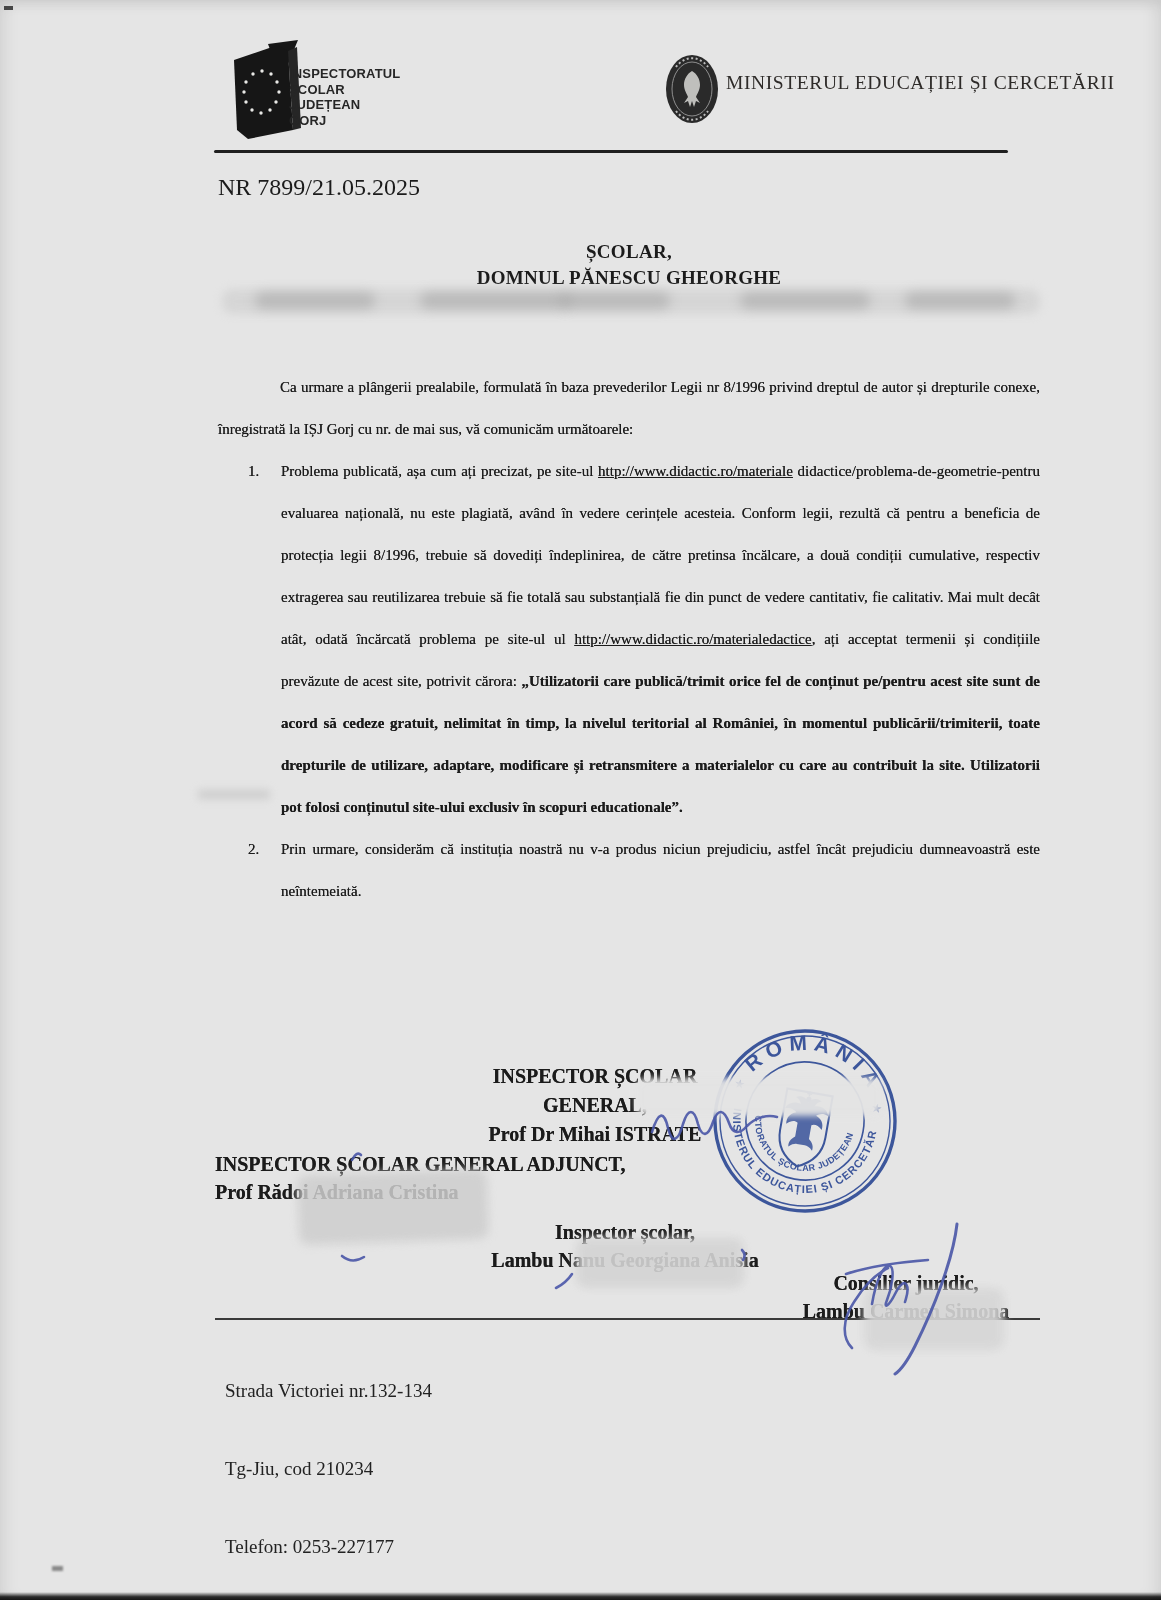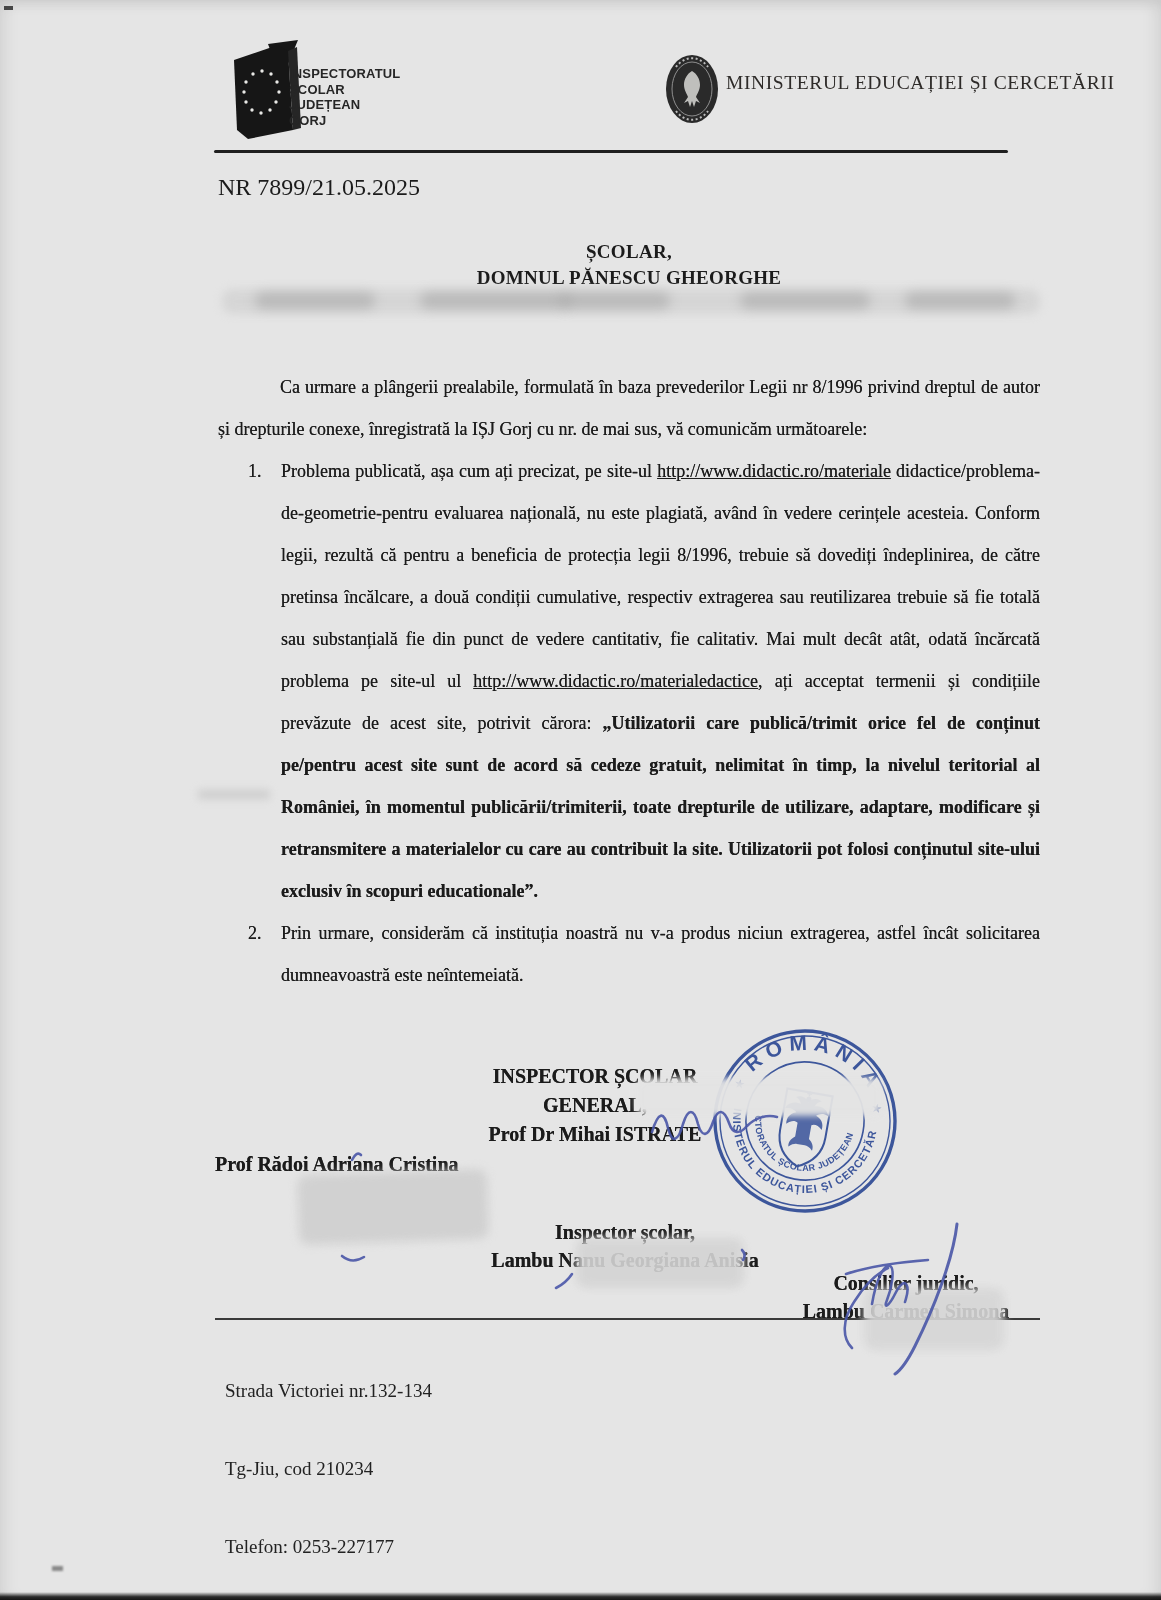--- a/index.html
+++ b/index.html
@@ -17,21 +17,21 @@
   .seal-svg{left:664px; top:53px; width:56px; height:72px; z-index:1;}
   .ministry-name{left:726px; top:72px; z-index:1; font-size:19.5px; letter-spacing:.6px;
     color:#2e2b29; font-weight:500;}
   .header-rule{left:214px; top:150px; width:794px; height:3px; background:#1f1f1f; z-index:1; border-radius:2px;}
   .ref-number{left:218px; top:174px; font-size:24px; z-index:1;}
   
   .recipient{left:218px; top:239px; width:822px; text-align:center; z-index:1;
     font-weight:bold; font-size:19px; line-height:26px; letter-spacing:.3px;}
   
   .body-text{left:218px; top:366px; width:822px; z-index:1;
-    font-size:18px; line-height:42px; text-align:justify; text-shadow:0 0 .3px #333;}
+    font-size:15px; line-height:42px; text-align:justify; text-shadow:0 0 .3px #333;}
   .body-text p{margin:0;}
   .intro{text-indent:62px;}
   .item{position:relative; padding-left:63px;}
   .item .num{position:absolute; left:30px; top:0;}
   .u{text-decoration:underline;}
   .b{font-weight:bold;}
   
   .sig{z-index:1; font-weight:bold; font-size:20px; line-height:29px; text-shadow:0 0 .3px #333;margin-top:36px;}
   .sig-general{left:440px; top:1026px; width:310px; text-align:center;}
   .sig-adjunct{left:215px; top:1114px; width:460px; text-align:left; line-height:28px;}
@@ -117,29 +117,30 @@
   <div class="abs r-blob" style="left:905px;width:110px;"></div>
 
   <div class="abs body-text">
     <p class="intro">Ca urmare a plângerii prealabile, formulată în baza prevederilor Legii nr 8/1996 privind dreptul de autor și drepturile conexe, înregistrată la IȘJ Gorj cu nr. de mai sus, vă comunicăm următoarele:</p>
     <div class="item">
       <span class="num">1.</span>
       <p><span>Problema publicată, așa cum ați precizat, pe site-ul </span><span class="u">http://www.didactic.ro/materiale</span><span> didactice/problema-de-geometrie-pentru evaluarea națională, nu este plagiată, având în vedere cerințele acesteia. Conform legii, rezultă că pentru a beneficia de protecția legii 8/1996, trebuie să dovediți îndeplinirea, de către pretinsa încălcare, a două condiții cumulative, respectiv extragerea sau reutilizarea trebuie să fie totală sau substanțială fie din punct de vedere cantitativ, fie calitativ. Mai mult decât atât, odată încărcată problema pe site-ul ul </span><span class="u">http://www.didactic.ro/materialedactice</span><span>, ați acceptat termenii și condițiile prevăzute de acest site, potrivit cărora: </span><span class="b">„Utilizatorii care publică/trimit orice fel de conținut pe/pentru acest site sunt de acord să cedeze gratuit, nelimitat în timp, la nivelul teritorial al României, în momentul publicării/trimiterii, toate drepturile de utilizare, adaptare, modificare și retransmitere a materialelor cu care au contribuit la site. Utilizatorii pot folosi conținutul site-ului exclusiv în scopuri educationale”.</span></p>
     </div>
     <div class="item">
       <span class="num">2.</span>
-      <p>Prin urmare, considerăm că instituția noastră nu v-a produs niciun extragerea, astfel încât solicitarea dumneavoastră este neîntemeiată.</p>
+      <p>Prin urmare, considerăm că instituția noastră nu v-a produs niciun prejudiciu, astfel încât prejudiciu dumneavoastră este neîntemeiată.</p>
     </div>
   </div>
 
   <div class="abs sig sig-general">
     <div>INSPECTOR ȘCOLAR GENERAL,</div>
     <div>Prof Dr Mihai ISTRATE</div>
   </div>
   <div class="abs sig sig-adjunct">
+    <div>INSPECTOR ȘCOLAR GENERAL ADJUNCT,</div>
     <div>Prof Rădoi Adriana Cristina</div>
   </div>
   <div class="abs sig sig-inspector">
     <div>Inspector școlar,</div>
     <div>Lambu Nanu Georgiana Anisia</div>
   </div>
   <div class="abs sig sig-juridic">
     <div>Consilier juridic,</div>
     <div>Lambu Carmen Simona</div>
   </div>

